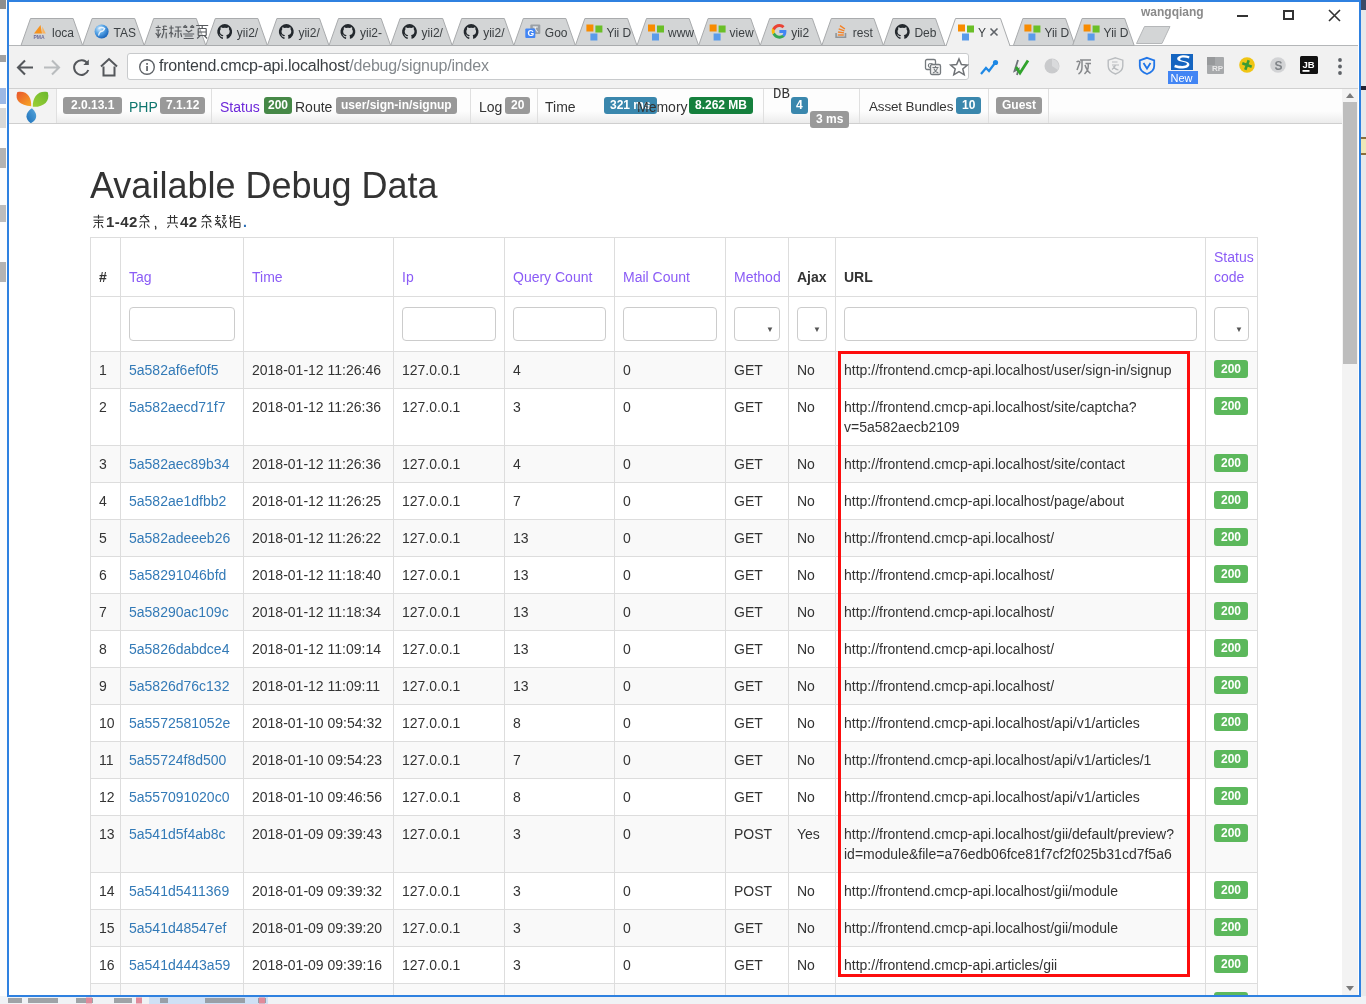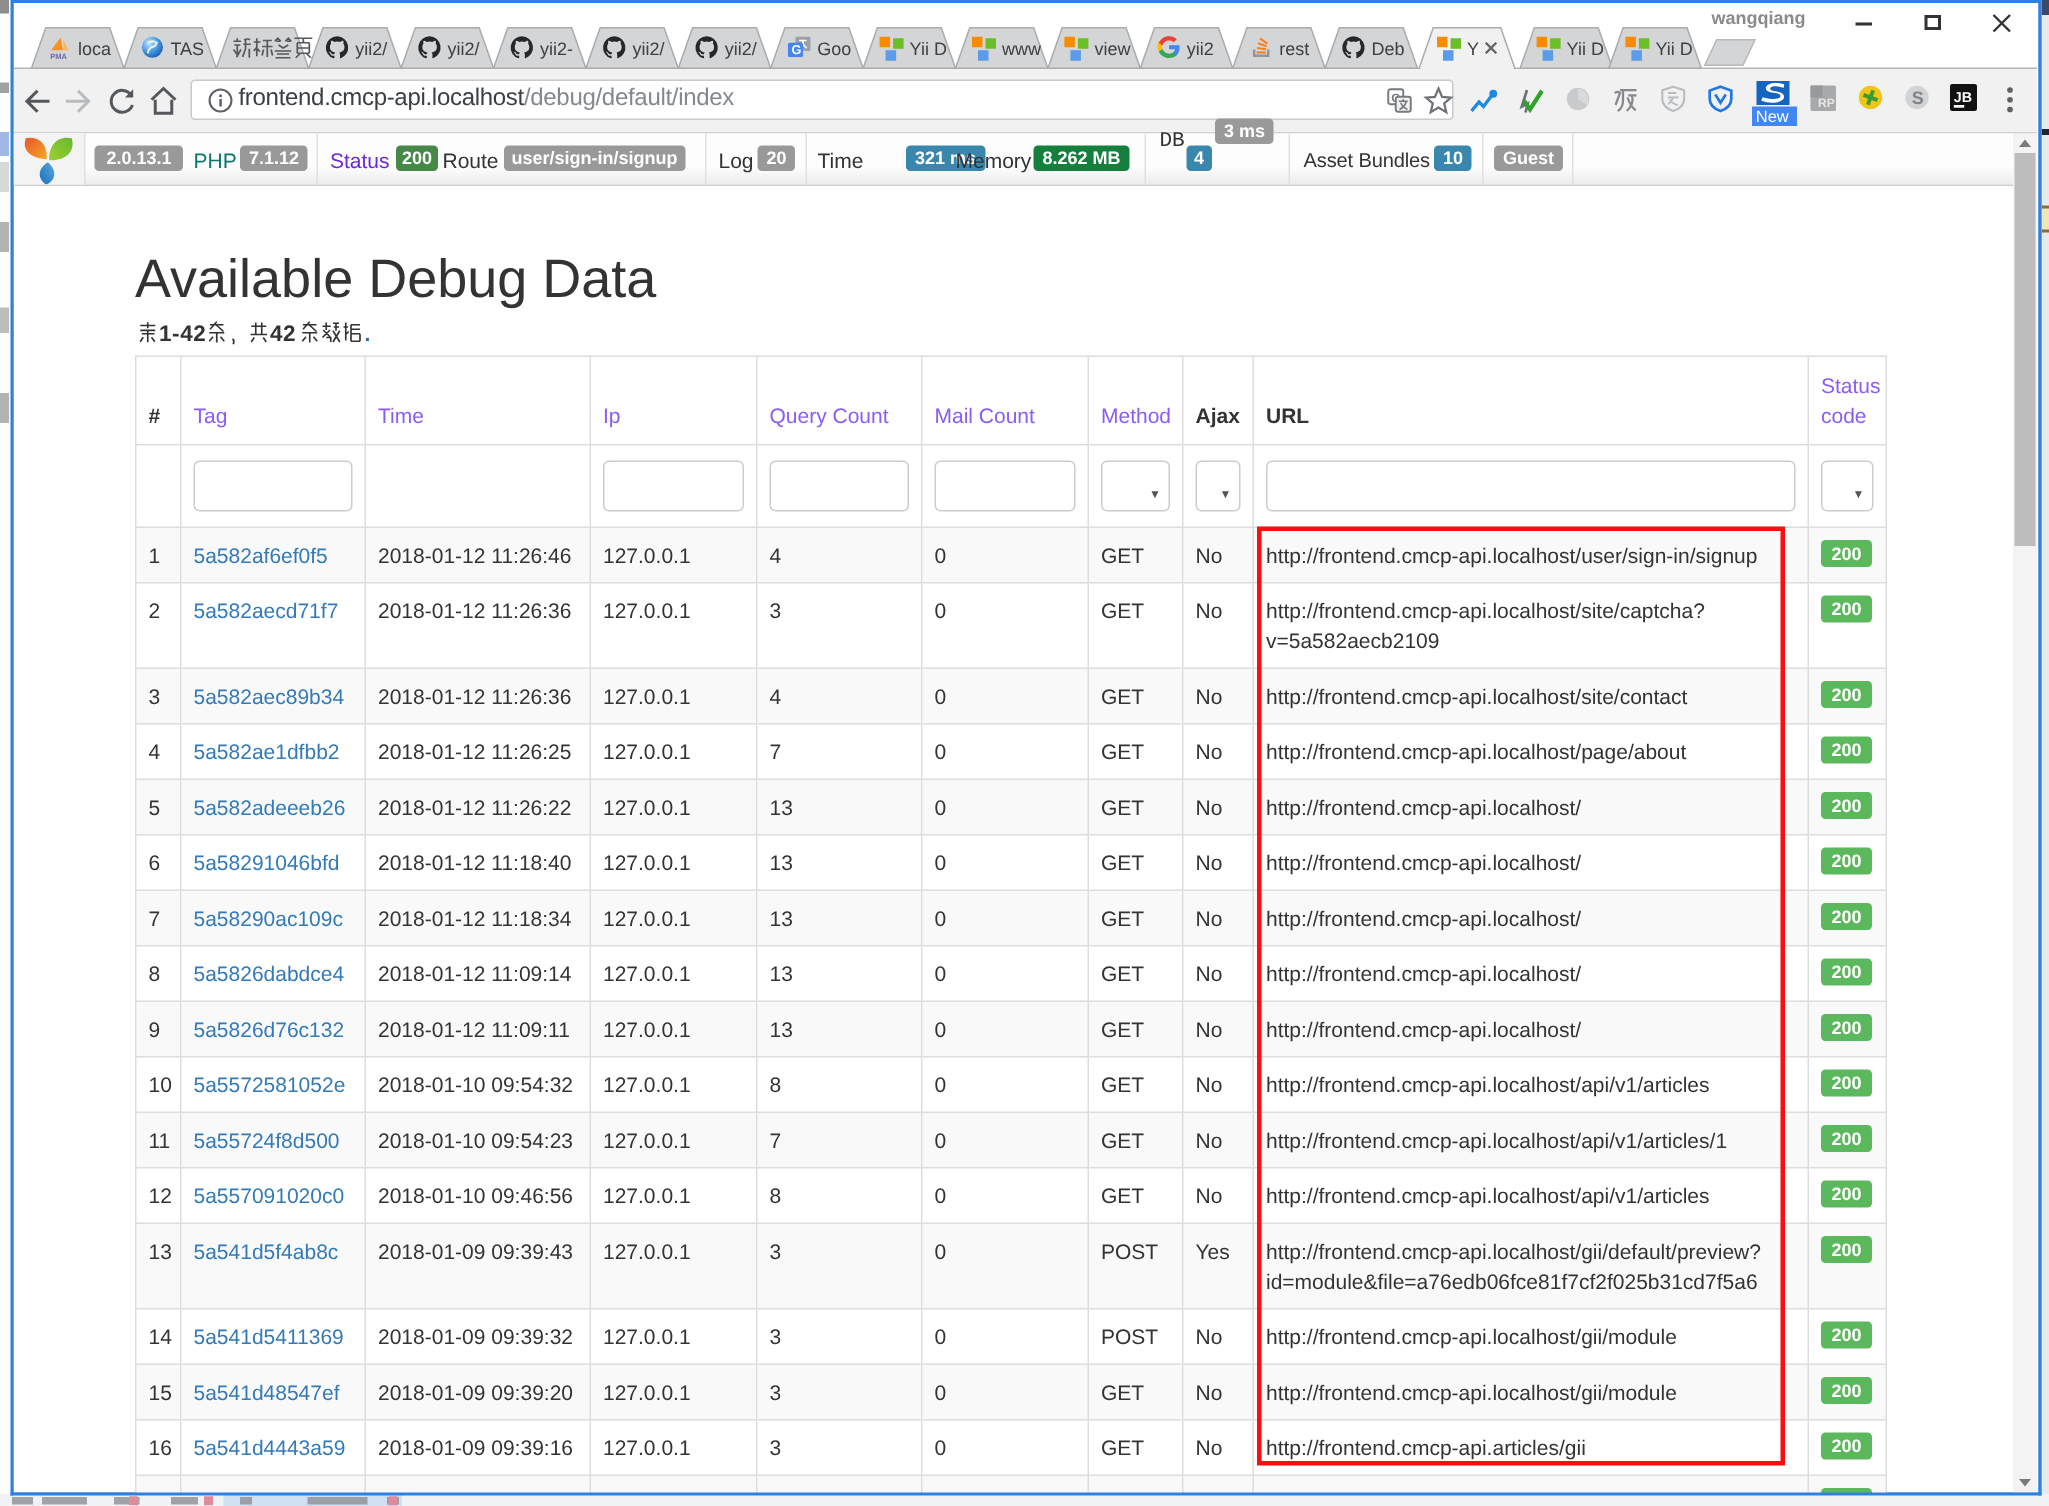--- a/index.html
+++ b/index.html
@@ -278,21 +278,21 @@
         <rect x="0.5" y="0.5" width="10" height="10" rx="1.5" fill="none" stroke="#757a7e" stroke-width="1.3"></rect>
         <text x="2.5" y="8.8" font-size="8" font-weight="bold" fill="#757a7e">G</text>
         <rect x="5.5" y="5.5" width="10" height="10" rx="1.5" fill="#f1f1f1" stroke="#757a7e" stroke-width="1.3"></rect>
         <path d="M7.5 8.5 h6 M10.5 7 v1.5 M12.5 8.5 q-.6 3.5 -4.5 5.5 M8.8 9.5 q1.2 3 4.5 4.5" stroke="#757a7e" stroke-width="1.1" fill="none"></path>
       </g>
 <g transform="translate(950,12)">
         <path d="M9 1 L11.4 6.6 L17.3 7.1 L12.8 11 L14.2 16.8 L9 13.7 L3.8 16.8 L5.2 11 L0.7 7.1 L6.6 6.6 Z" stroke="#6e7175" stroke-width="1.5" fill="none"></path>
       </g>
 </svg>
 <div class="abs" style="left:127px;top:53px;width:842px;height:27px;background:#fff;border:1px solid #c8cacc;border-radius:3px;"></div>
-<div class="abs" style="left:159px;top:57px;font-size:16px;color:#3a3f43;letter-spacing:-0.2px;">frontend.cmcp-api.localhost<span style="color:#84898d">/debug/default/index</span></div>
+<div class="abs" style="left:159px;top:57px;font-size:16px;color:#3a3f43;letter-spacing:-0.2px;">frontend.cmcp-api.localhost<span style="color:#84898d">/debug/signup/index</span></div>
 <svg class="abs" style="left:975px;top:52px;z-index:3" width="390" height="36">
 <g transform="translate(5,6)">
         <path d="M1 16 L6 10 L9 13 L15 5" stroke="#1e88e5" stroke-width="2.2" fill="none"></path>
         <circle cx="15.5" cy="4.5" r="2.6" fill="#1e88e5"></circle>
       </g>
 <g transform="translate(37,6)">
         <path d="M6 2 L2.5 13 L6.5 11 L5 17" stroke="#6d7278" stroke-width="1.8" fill="none"></path>
         <path d="M4 9 L8 15 L16 2.5" stroke="#30a32c" stroke-width="2.8" fill="none"></path>
       </g>
 <g transform="translate(69,6)">
@@ -379,21 +379,21 @@
 <div class="abs" style="left:295px;top:99px;font-size:14px;color:#333;line-height:16px;">Route</div>
 <div class="abs" style="left:336px;top:97px;background:#999999;color:#fff;font-size:12px;font-weight:bold;line-height:13px;padding:2px 5px;border-radius:3px;">user/sign-in/signup</div>
 <div class="abs" style="left:479px;top:99px;font-size:14px;color:#333;line-height:16px;">Log</div>
 <div class="abs" style="left:505px;top:97px;background:#999999;color:#fff;font-size:12px;font-weight:bold;line-height:13px;padding:2px 6px;border-radius:3px;">20</div>
 <div class="abs" style="left:545px;top:99px;font-size:14px;color:#333;line-height:16px;">Time</div>
 <div class="abs" style="left:580px;top:97px;background:#3a87ad;color:#fff;font-size:12px;font-weight:bold;line-height:13px;padding:2px 6px;border-radius:3px;margin-left:24px;">321 ms</div>
 <div class="abs" style="left:637px;top:99px;font-size:14px;color:#333;line-height:16px;">Memory</div>
 <div class="abs" style="left:689px;top:97px;background:#15803d;color:#fff;font-size:12px;font-weight:bold;line-height:13px;padding:2px 6px;border-radius:3px;">8.262 MB</div>
 <div class="abs" style="left:773px;top:86px;font-size:14px;color:#333;line-height:16px;font-family:Liberation Mono, monospace;">DB</div>
 <div class="abs" style="left:791px;top:97px;background:#3a87ad;color:#fff;font-size:12px;font-weight:bold;line-height:13px;padding:2px 5px;border-radius:3px;">4</div>
-<div class="abs" style="left:810px;top:79px;background:#999999;color:#fff;font-size:12px;font-weight:bold;line-height:13px;padding:2px 6px;border-radius:3px;">3 ms</div>
+<div class="abs" style="left:810px;top:111px;background:#999999;color:#fff;font-size:12px;font-weight:bold;line-height:13px;padding:2px 6px;border-radius:3px;">3 ms</div>
 <div class="abs" style="left:869px;top:99px;font-size:13.4px;color:#333;line-height:16px;letter-spacing:-0.1px;">Asset Bundles</div>
 <div class="abs" style="left:956px;top:97px;background:#3a87ad;color:#fff;font-size:12px;font-weight:bold;line-height:13px;padding:2px 6px;border-radius:3px;">10</div>
 <div class="abs" style="left:996px;top:97px;background:#999999;color:#fff;font-size:12px;font-weight:bold;line-height:13px;padding:2px 6px;border-radius:3px;">Guest</div>
 
   <h1 class="abs" style="left:90px;top:166px;font-size:36px;font-weight:normal;color:#333;line-height:40px;">Available Debug Data</h1>
   <svg class="abs" style="left:90px;top:214px" width="230" height="18">
 <g transform="translate(2,0)" stroke="#333" stroke-width="1.1" fill="none">
         <path d="M1.5 3 h10 M6.5 0.8 v4 M1.5 6.2 h10 M2.5 8.5 h8.5 M6.5 6.2 v8 M3.5 10.8 l-2 3 M9 10.8 l2.2 3"></path>
       </g>
 <text x="16" y="13" font-size="15" font-weight="bold" letter-spacing="0.4" fill="#333">1-42</text>

